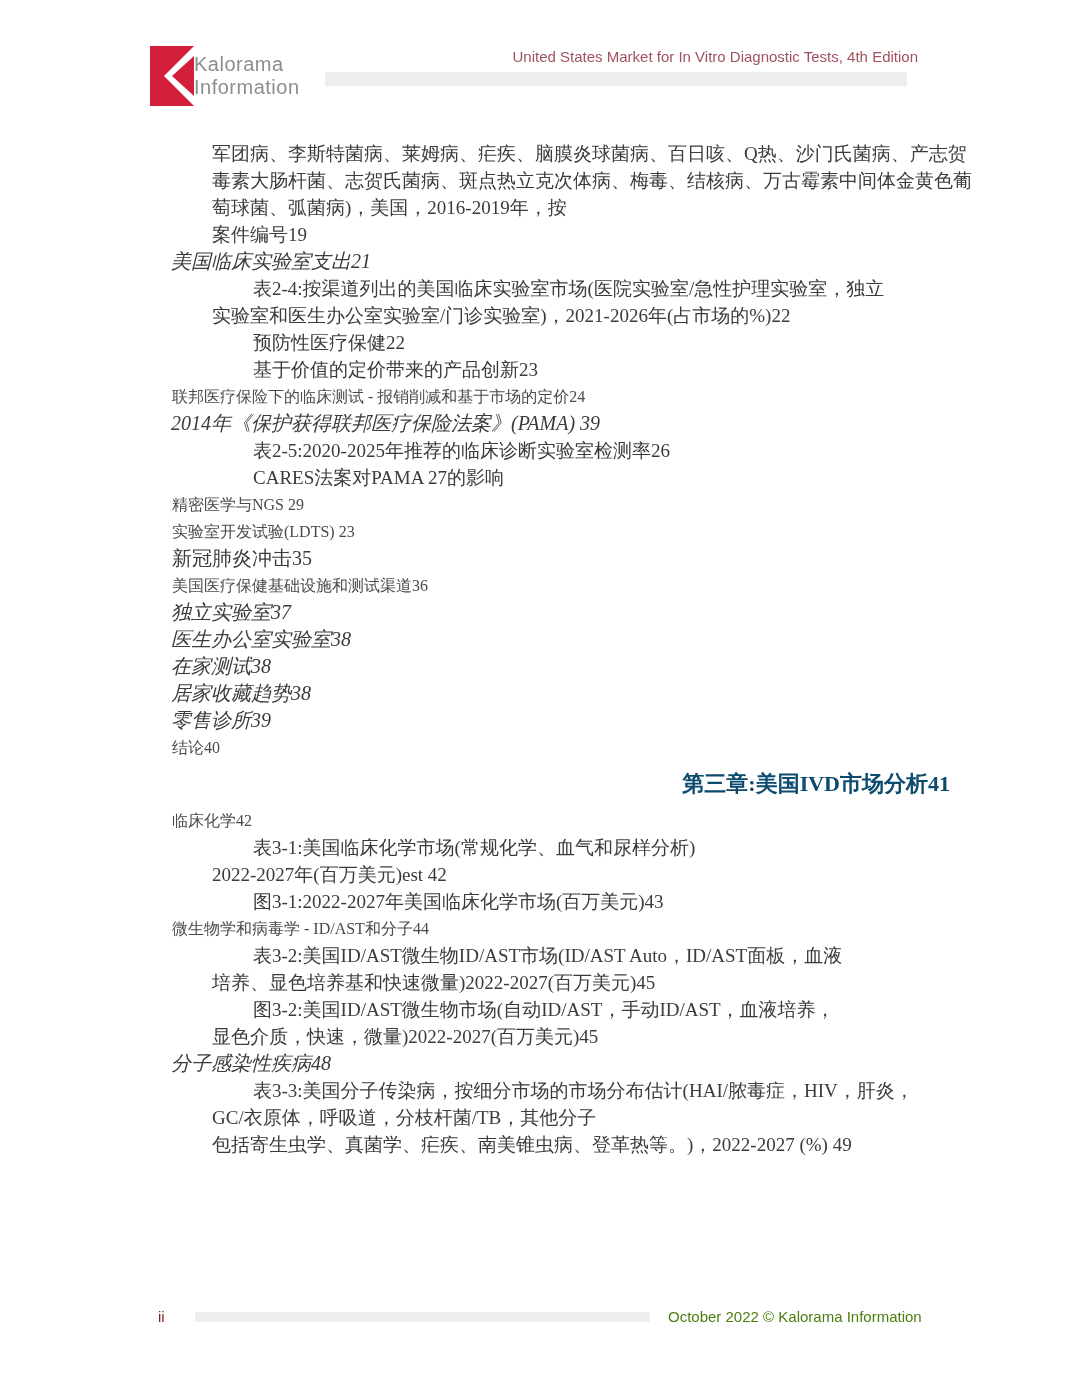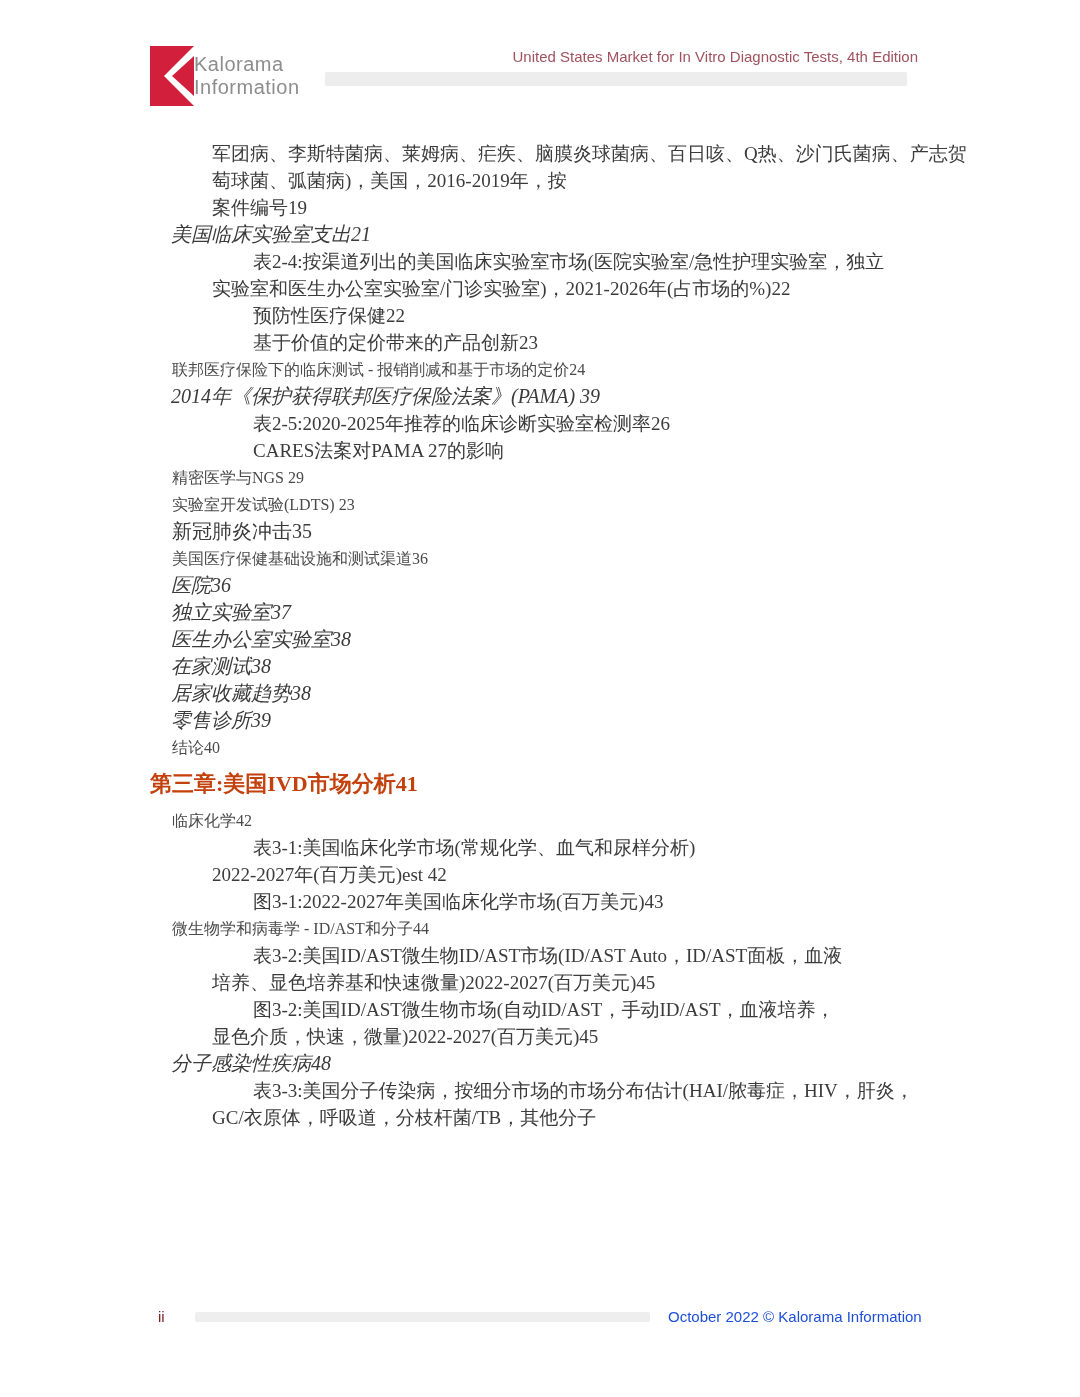--- a/index.html
+++ b/index.html
@@ -20,30 +20,30 @@
          background:#ededed;border-radius:2px;}
   
   .toc{position:absolute;left:150px;top:140px;width:800px;}
   .line{line-height:27px;white-space:nowrap;color:#3b3b3b;}
   .l-cont   {margin-left:62px; font-size:19px;}
   .l-entry  {margin-left:103px;font-size:19px;}
   .l-italic {margin-left:21px; font-size:20px;font-style:italic;}
   .l-small  {margin-left:22px; font-size:16px;color:#4a4a4a;}
   .l-regular{margin-left:22px; font-size:20px;}
   .l-chapter{margin-left:0;    font-size:22px;font-weight:bold;line-height:30px;
-             margin-top:8px;margin-bottom:8px;color:#c2410c;}
+             margin-top:8px;margin-bottom:8px;color:#0c4a6e;text-align:right;}
   
   .footer-page{position:absolute;left:158px;top:1308px;
          font-family:"Liberation Sans","DejaVu Sans",sans-serif;
          font-size:15px;color:#7f1d1d;}
   .footer-bar{position:absolute;left:195px;top:1312px;width:455px;height:10px;
          background:#eeeeee;border-radius:2px;}
   .footer-copy{position:absolute;left:668px;top:1308px;
          font-family:"Liberation Sans","DejaVu Sans",sans-serif;
-         font-size:15px;color:#1d4ed8;}
+         font-size:15px;color:#4d7c0f;}
 </style>
 </head>
 <body>
 
 <div class="logo-wrap">
   <span>
     <svg class="logo-mark" viewBox="0 0 44 60" xmlns="http://www.w3.org/2000/svg">
       <rect width="44" height="60" fill="#d21f3c"></rect>
       <polygon points="44,0 14,30 44,60" fill="#ffffff"></polygon>
       <polygon points="44,10 22,30 44,50" fill="#d21f3c"></polygon>
@@ -53,52 +53,53 @@
     <span>Kalorama</span><br>
     <span>Information</span>
   </span>
 </div>
 
 <div class="report-title">United States Market for In Vitro Diagnostic Tests, 4th Edition</div>
 <div class="header-bar"></div>
 
 <div class="toc">
   <div class="line l-cont">军团病、李斯特菌病、莱姆病、疟疾、脑膜炎球菌病、百日咳、Q热、沙门氏菌病、产志贺</div>
+  <div class="line l-cont">毒素大肠杆菌、志贺氏菌病、斑点热立克次体病、梅毒、结核病、万古霉素中间体金黄色葡</div>
   <div class="line l-cont">萄球菌、弧菌病)，美国，2016-2019年，按</div>
   <div class="line l-cont">案件编号19</div>
   <div class="line l-italic">美国临床实验室支出21</div>
   <div class="line l-entry">表2-4:按渠道列出的美国临床实验室市场(医院实验室/急性护理实验室，独立</div>
   <div class="line l-cont">实验室和医生办公室实验室/门诊实验室)，2021-2026年(占市场的%)22</div>
   <div class="line l-entry">预防性医疗保健22</div>
   <div class="line l-entry">基于价值的定价带来的产品创新23</div>
   <div class="line l-small">联邦医疗保险下的临床测试 - 报销削减和基于市场的定价24</div>
   <div class="line l-italic">2014年《保护获得联邦医疗保险法案》(PAMA) 39</div>
   <div class="line l-entry">表2-5:2020-2025年推荐的临床诊断实验室检测率26</div>
   <div class="line l-entry">CARES法案对PAMA 27的影响</div>
   <div class="line l-small">精密医学与NGS 29</div>
   <div class="line l-small">实验室开发试验(LDTS) 23</div>
   <div class="line l-regular">新冠肺炎冲击35</div>
   <div class="line l-small">美国医疗保健基础设施和测试渠道36</div>
-  <div class="line l-italic">医院36</div>
   <div class="line l-italic">独立实验室37</div>
   <div class="line l-italic">医生办公室实验室38</div>
   <div class="line l-italic">在家测试38</div>
   <div class="line l-italic">居家收藏趋势38</div>
   <div class="line l-italic">零售诊所39</div>
   <div class="line l-small">结论40</div>
   <div class="line l-chapter">第三章:美国IVD市场分析41</div>
   <div class="line l-small">临床化学42</div>
   <div class="line l-entry">表3-1:美国临床化学市场(常规化学、血气和尿样分析)</div>
   <div class="line l-cont">2022-2027年(百万美元)est 42</div>
   <div class="line l-entry">图3-1:2022-2027年美国临床化学市场(百万美元)43</div>
   <div class="line l-small">微生物学和病毒学 - ID/AST和分子44</div>
   <div class="line l-entry">表3-2:美国ID/AST微生物ID/AST市场(ID/AST Auto，ID/AST面板，血液</div>
   <div class="line l-cont">培养、显色培养基和快速微量)2022-2027(百万美元)45</div>
   <div class="line l-entry">图3-2:美国ID/AST微生物市场(自动ID/AST，手动ID/AST，血液培养，</div>
   <div class="line l-cont">显色介质，快速，微量)2022-2027(百万美元)45</div>
   <div class="line l-italic">分子感染性疾病48</div>
   <div class="line l-entry">表3-3:美国分子传染病，按细分市场的市场分布估计(HAI/脓毒症，HIV，肝炎，</div>
   <div class="line l-cont">GC/衣原体，呼吸道，分枝杆菌/TB，其他分子</div>
+  <div class="line l-cont">包括寄生虫学、真菌学、疟疾、南美锥虫病、登革热等。)，2022-2027 (%) 49</div>
 </div>
 
 <div class="footer-page">ii</div>
 <div class="footer-bar"></div>
 <div class="footer-copy">October 2022 © Kalorama Information</div>
 
 </body></html>

